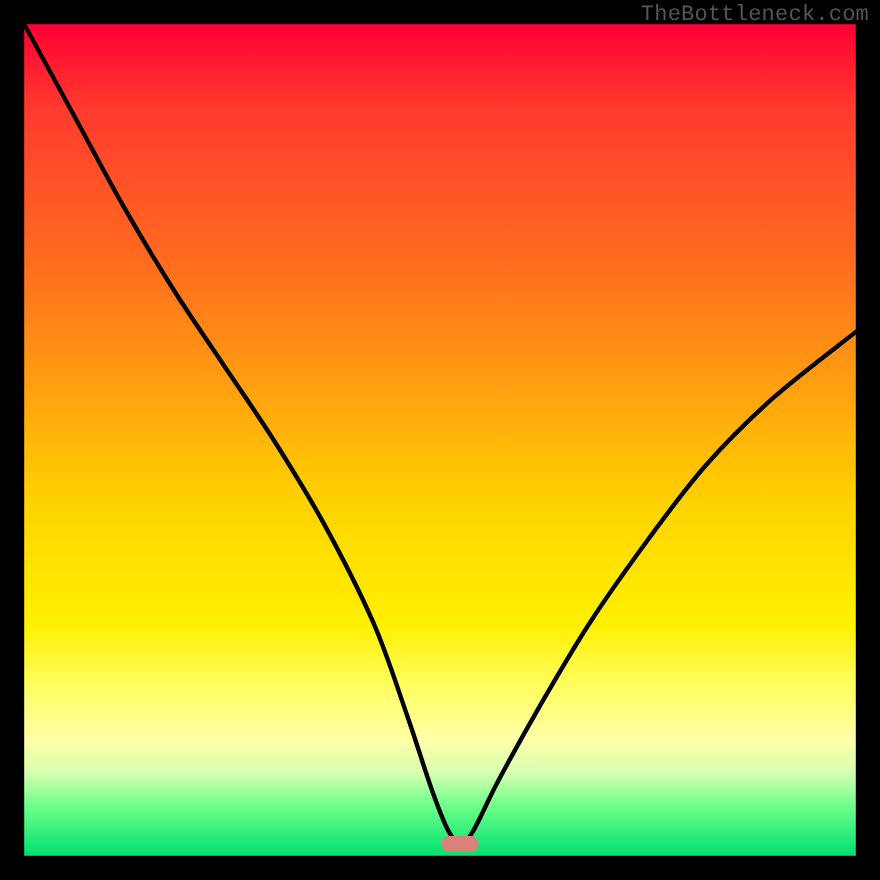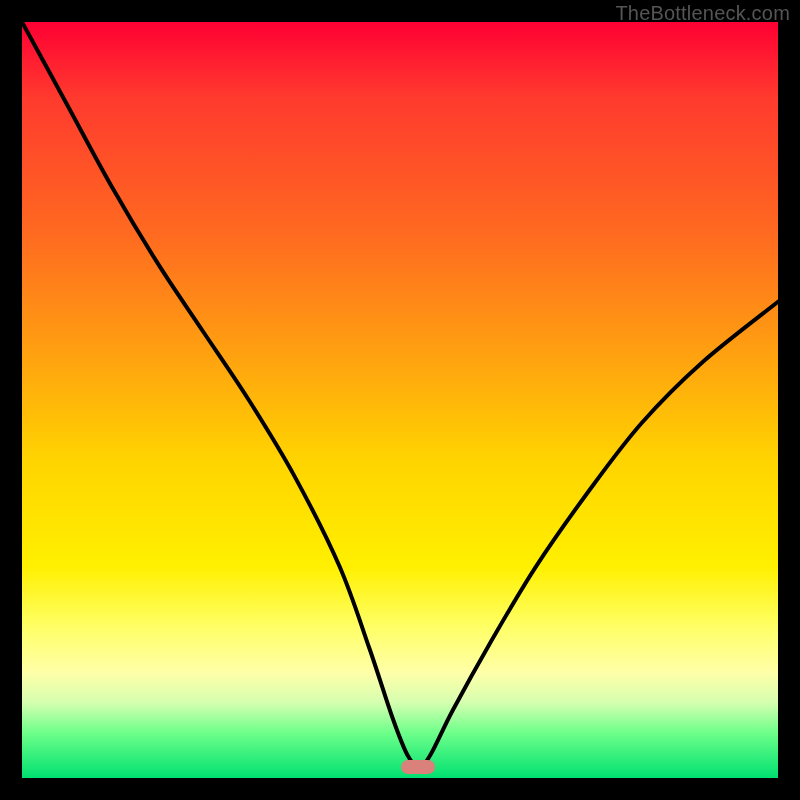--- a/index.html
+++ b/index.html
@@ -43,20 +43,21 @@
   }
   .watermark {
     position: absolute;
     top: 2px;
     right: 10px;
     color: #555;
     font-size: 20px;
     font-weight: 500;
     letter-spacing: 0.2px;
     user-select: none;
+    font-family: Liberation Mono, monospace;
   }
   svg.curve {
     position: absolute;
     left: 0;
     top: 0;
     width: 756px;
     height: 756px;
     overflow: visible;
   }
   .marker {

